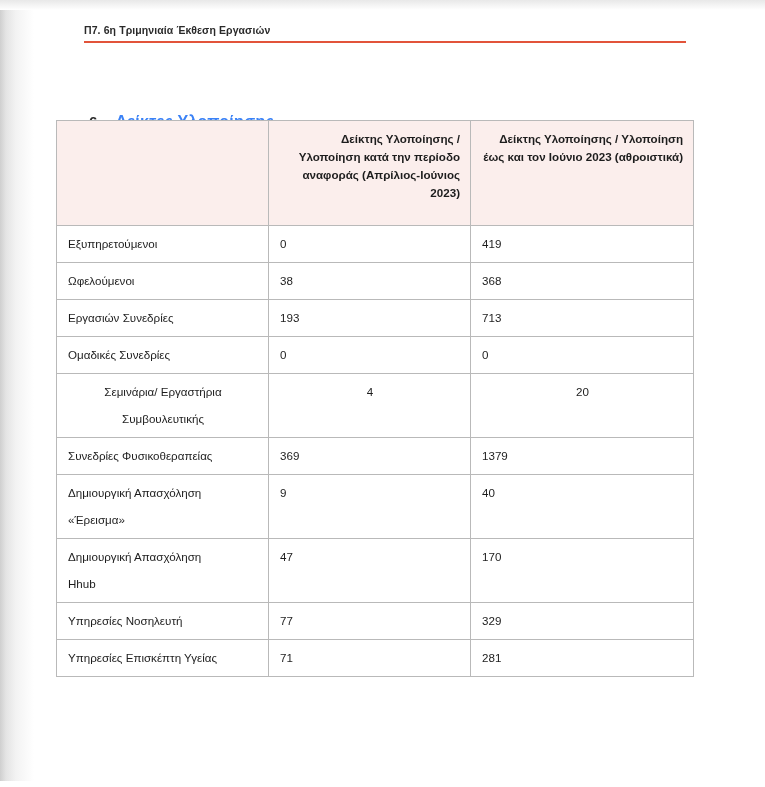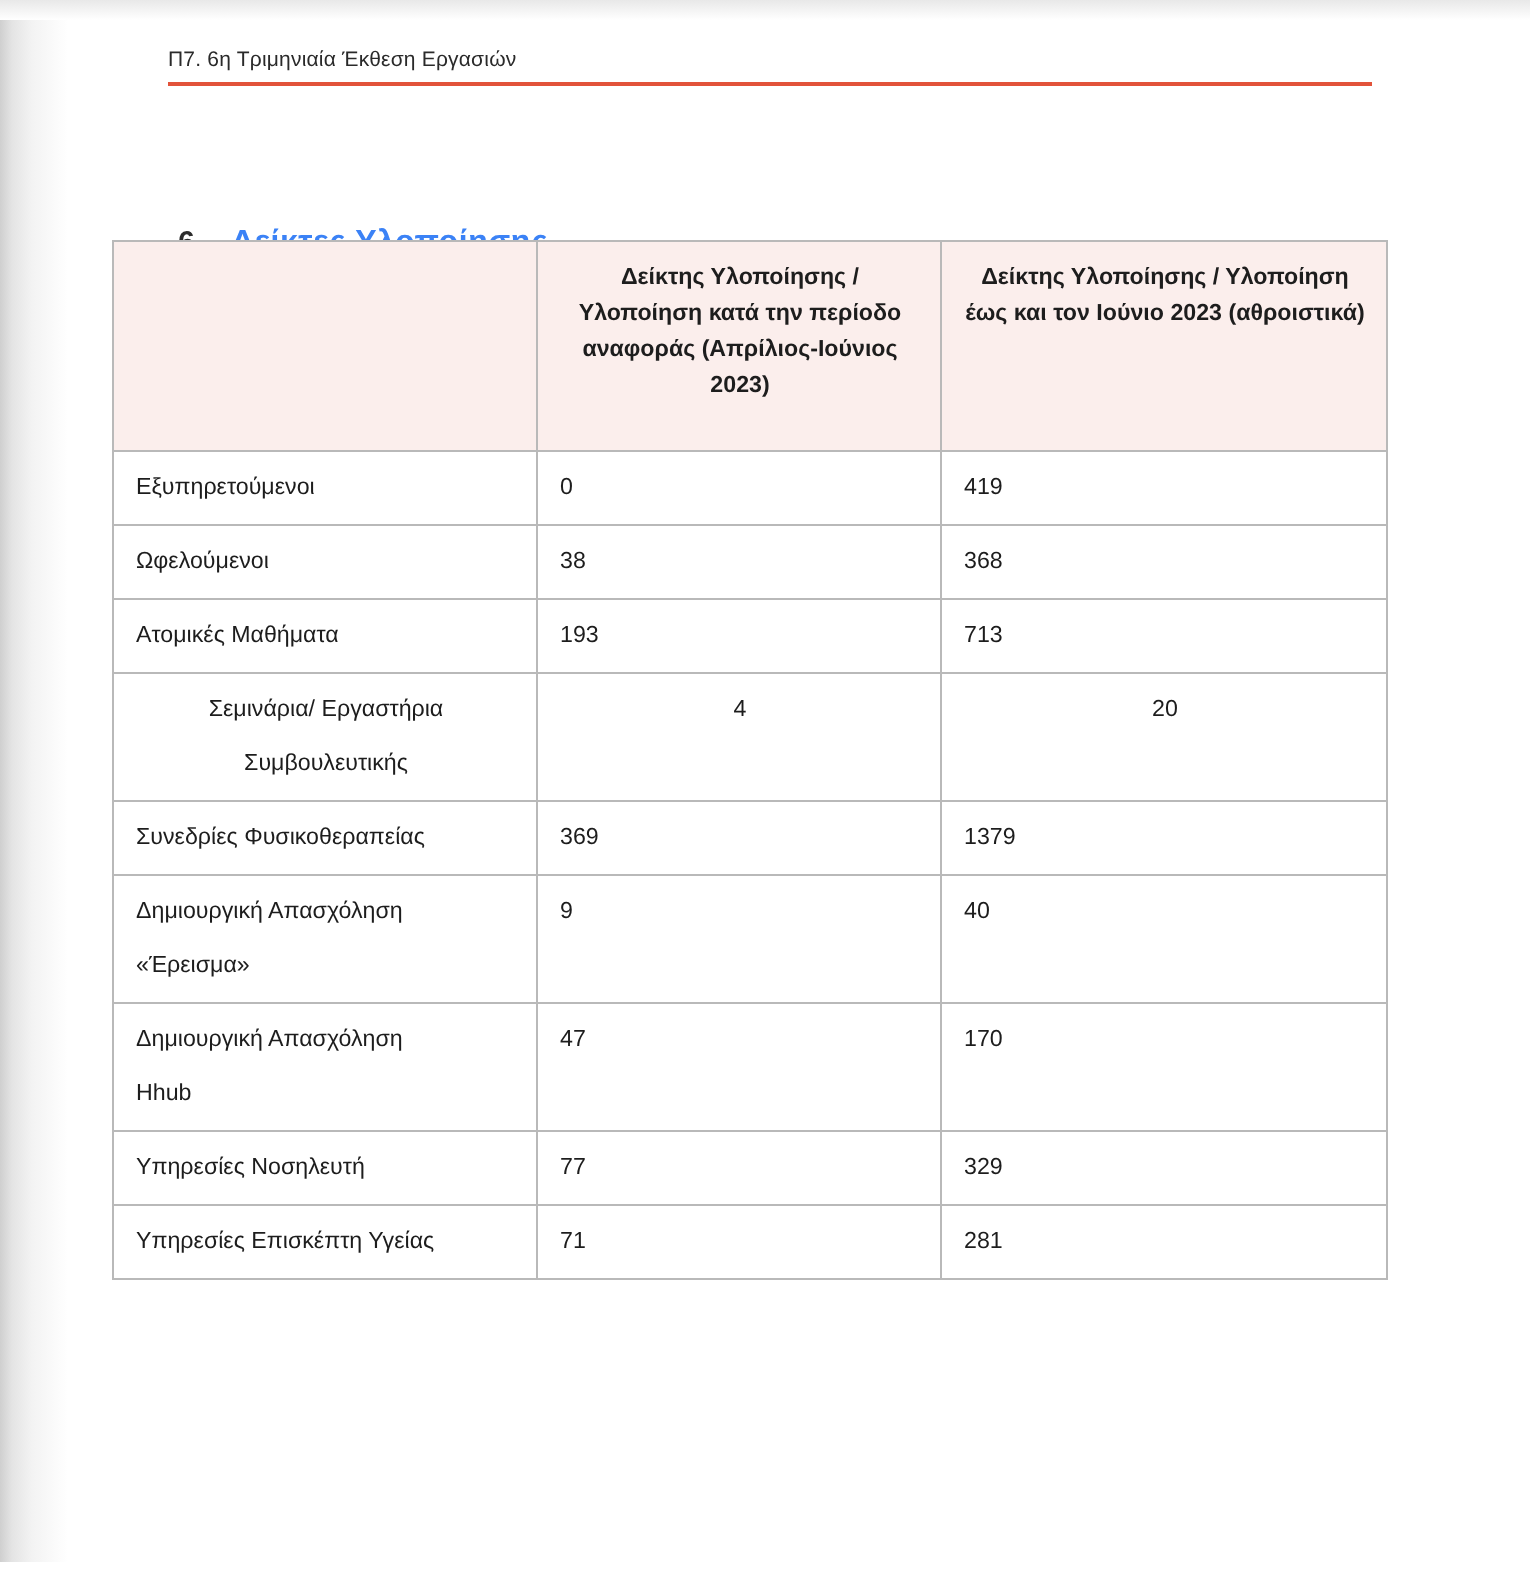--- a/index.html
+++ b/index.html
@@ -44,21 +44,21 @@
 
   
   .header {
     position: absolute;
     left: 84px;
     top: 24px;
     width: 602px;
   }
   .header-text {
     font-size: 10.5px;
-    font-weight: 400;
+    font-weight: 700;
     color: #2a2a2a;
     letter-spacing: 0.1px;
     white-space: nowrap;
   }
   .header-rule {
     margin-top: 5px;
     height: 2px;
     width: 602px;
     background: #e2533a;
   }
@@ -107,21 +107,21 @@
     vertical-align: top;
     padding: 9px 10px 9px 11px;
     font-size: 11.6px;
     line-height: 1.55;
     color: #1d1d1d;
   }
   table.indicators thead th {
     background: #fbeeec;
     font-weight: 700;
     height: 86px;
-    text-align: center;
+    text-align: right;
   }
   table.indicators thead th.blank {
     background: #fbeeec;
   }
   table.indicators tbody td {
     background: #ffffff;
     margin-top: 35px;
   }
   td.label {
     font-weight: 400;
@@ -189,25 +189,30 @@
           <td class="value">419</td>
         </tr>
 
         <tr class="r-short">
           <td class="label">Ωφελούμενοι</td>
           <td class="value">38</td>
           <td class="value">368</td>
         </tr>
 
         <tr class="r-short">
-          <td class="label">Ατομικές Μαθήματα</td>
+          <td class="label">Εργασιών Συνεδρίες</td>
           <td class="value">193</td>
           <td class="value">713</td>
         </tr>
 
+        <tr class="r-short">
+          <td class="label">Ομαδικές Συνεδρίες</td>
+          <td class="value">0</td>
+          <td class="value">0</td>
+        </tr>
 
         <tr class="r-tall">
           <td class="label">
             <span>Σεμινάρια/ Εργαστήρια</span>
             <span class="label-line2">Συμβουλευτικής</span>
           </td>
           <td class="value">4</td>
           <td class="value">20</td>
         </tr>
 

